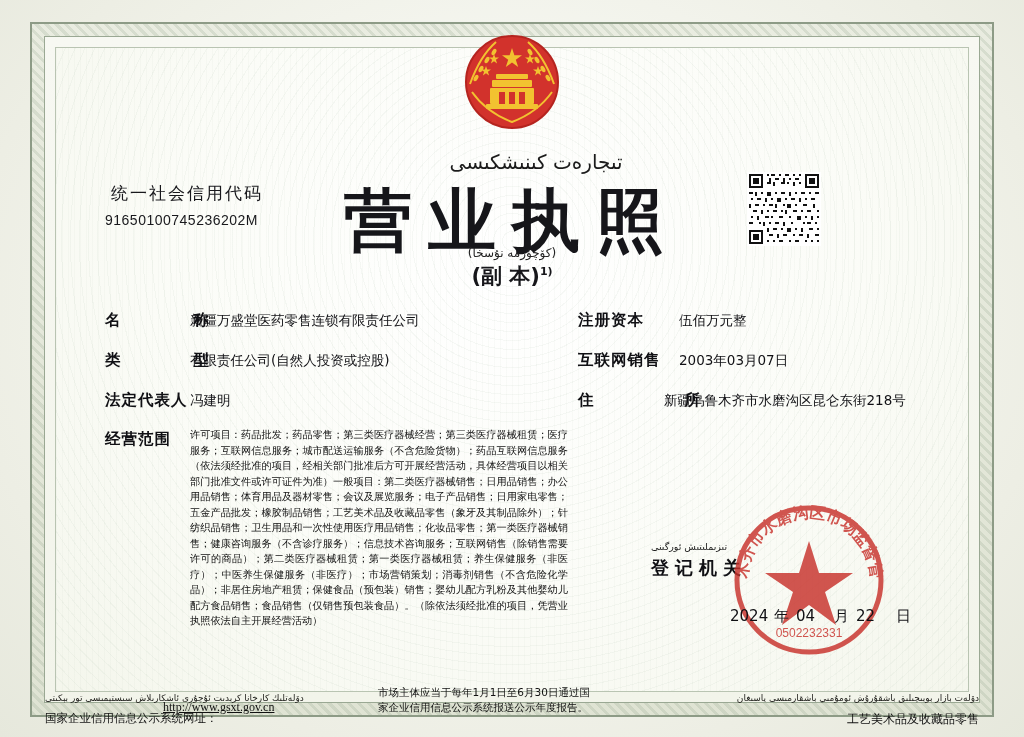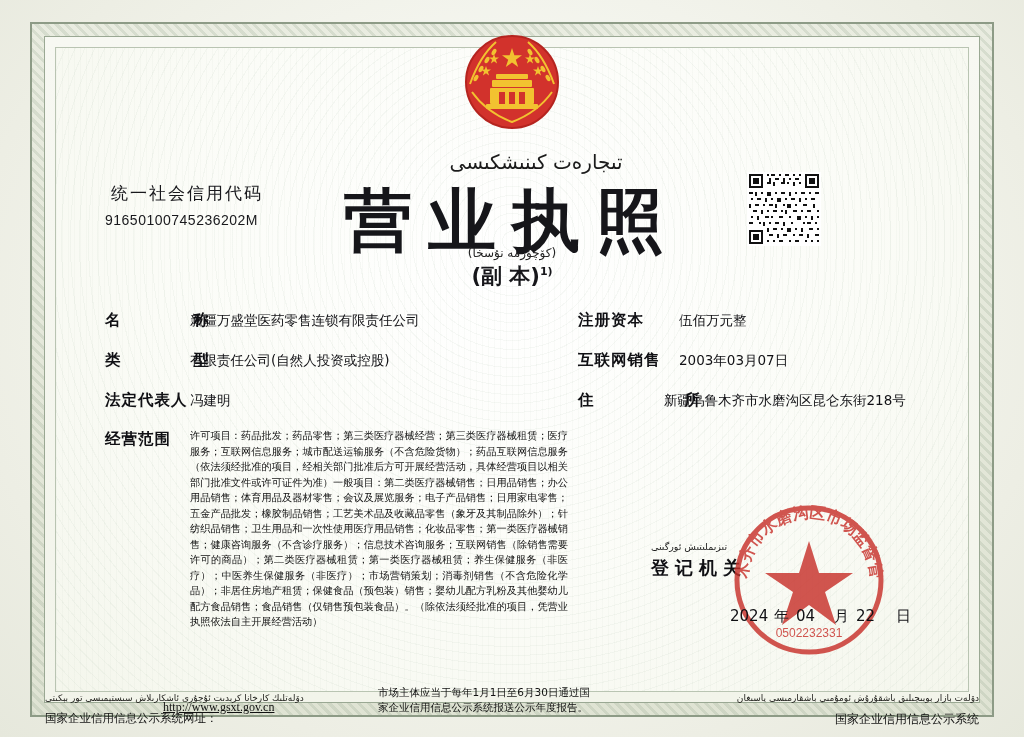--- a/index.html
+++ b/index.html
@@ -118,21 +118,21 @@
   .lbl-cap{left:578px;top:310px;letter-spacing:1px;}
   .val-cap{left:679px;top:312px;}
   .lbl-date{left:578px;top:350px;letter-spacing:1px;}
   .val-date{left:679px;top:352px;}
   .lbl-addr{left:578px;top:390px;letter-spacing:20px;}
   .val-addr{left:664px;top:392px;}
 
   .scope-text{
     position:absolute;left:190px;top:428px;width:378px;
     font-size:10.2px;line-height:1.52;color:#111;text-align:justify;
-    font-family:Liberation Sans, sans-serif;
+    font-family:Liberation Mono, monospace;
   }
 
   
   .reg-uy{
     position:absolute;left:651px;top:541px;
     font-size:9.5px;color:#1a1a1a;white-space:nowrap;
     font-family:"DejaVu Sans", sans-serif;
   }
   .reg-label{
     position:absolute;left:651px;top:556px;
@@ -423,15 +423,15 @@
   </div>
 
   <div class="foot-uy-left">دۆلەتلىك كارخانا كرېدىت ئۇچۇرى ئاشكارىلاش سىستېمىسى تور بېكىتى</div>
   <div class="foot-left">国家企业信用信息公示系统网址：</div>
   <div class="foot-url">http://www.gsxt.gov.cn</div>
   <div class="foot-center">
     <div>市场主体应当于每年1月1日至6月30日通过国</div>
     <div>家企业信用信息公示系统报送公示年度报告。</div>
   </div>
   <div class="foot-uy-right">دۆلەت بازار بوبىچىلىق باشقۇرۇش ئومۇمىي باشقارمىسى ياسىغان</div>
-  <div class="foot-right">国家企业信用信息公示系统</div>
+  <div class="foot-right">工艺美术品及收藏品零售</div>
 
 </div>
 
 </body></html>

